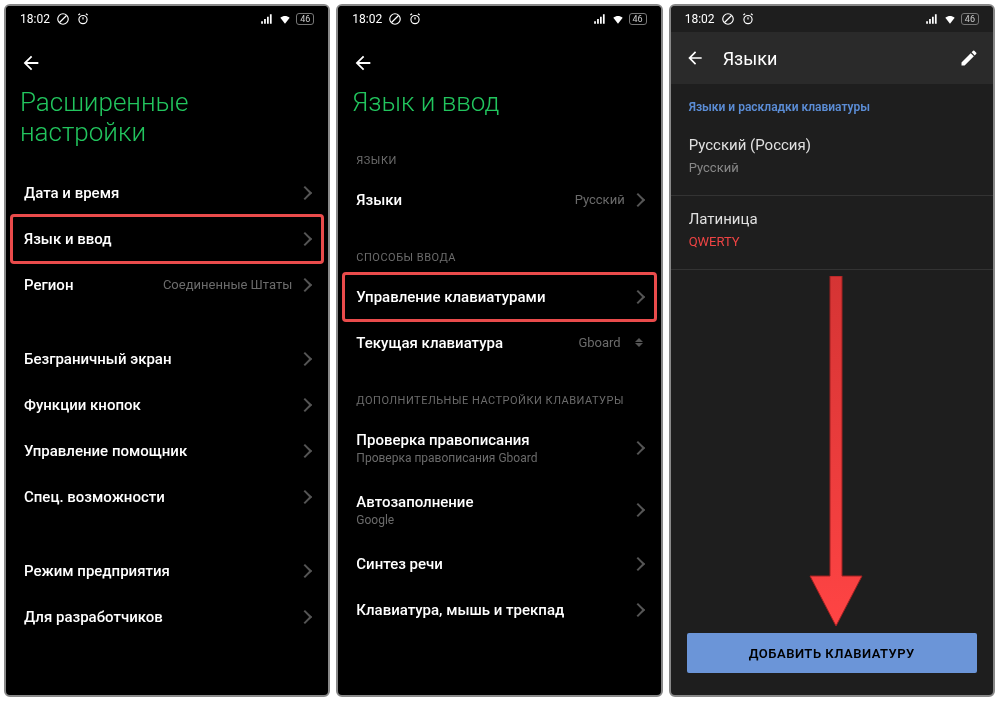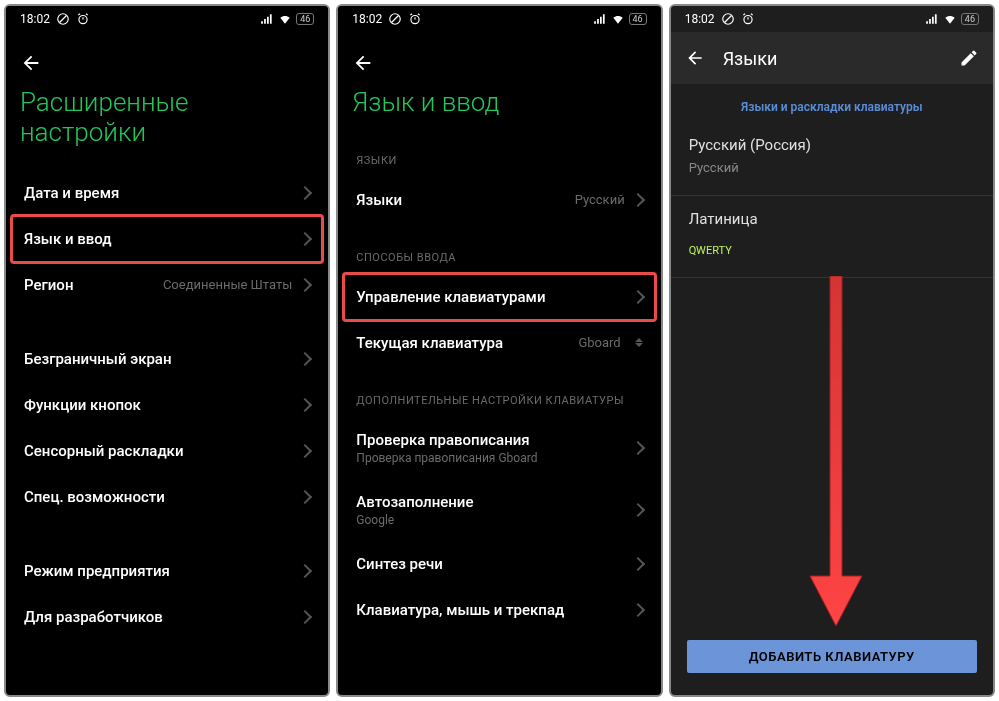--- a/index.html
+++ b/index.html
@@ -81,29 +81,28 @@
   
   .header3 {
     height: 52px; display: flex; align-items: center;
     padding: 0 14px; gap: 18px; background: #2a2a2a;
   }
   .header3-title { color: #fff; font-size: 18px; flex: 1; font-weight: 400; }
   .edit-icon { width: 20px; height: 20px; fill: #fff; }
   .section-label3 {
     color: #5b8dd6; font-size: 12px; font-weight: 600;
     padding: 16px 18px 12px;
-    text-align: center;
   }
   .lang-row {
     color: #e0e0e0; font-size: 14px; padding: 10px 18px;
   }
   .divider3 { height: 1px; background: #333; margin-top: 10px; }
   .add-button {
     position: absolute; bottom: 22px; left: 16px; right: 16px;
-    height: 33px; background: #6b95d8; color: #000;
+    height: 40px; background: #6b95d8; color: #000;
     display: flex; align-items: center; justify-content: center;
     font-size: 13px; font-weight: 600; letter-spacing: 0.5px;
     border-radius: 2px;
   }
   .arrow-down {
     position: absolute;
     width: 60px;
     pointer-events:none;
   }
   .arrow-down svg { width: 100%; height: 100%; }
@@ -176,21 +175,21 @@
     <div class="chevron"></div>
   </div>
   <div class="row">
     <div class="row-left">
         <div class="row-title">Функции кнопок</div>
       </div>
     <div class="chevron"></div>
   </div>
   <div class="row">
     <div class="row-left">
-        <div class="row-title">Сенсорный раскладки</div>
+        <div class="row-title">Управление помощник</div>
       </div>
     <div class="chevron"></div>
   </div>
   <div class="row">
     <div class="row-left">
         <div class="row-title">Спец. возможности</div>
       </div>
     <div class="chevron"></div>
   </div>
 
@@ -340,21 +339,21 @@
 
   <div class="section-label3">Языки и раскладки клавиатуры</div>
 
   <div class="lang-row">
     <div style="font-size:15px;">Русский (Россия)</div>
     <div style="color:#888; font-size:13px; margin-top:6px;">Русский</div>
   </div>
   <div class="divider3"></div>
   <div class="lang-row" style="padding-top:14px;">
     <div style="font-size:15px;">Латиница</div>
-    <div style="color:#bef264; font-size:11px; margin-top:16px;">QWERTY</div>
+    <div style="color:#ef4444; font-size:13px; margin-top:6px;">QWERTY</div>
   </div>
   <div class="divider3"></div>
 
   <div class="arrow-down" style="left:135px; top:270px; height:350px;">
     <svg viewBox="0 0 60 350" preserveAspectRatio="none">
       <defs>
         <linearGradient id="ag" x1="0" y1="0" x2="0" y2="1">
           <stop offset="0%" stop-color="#d53434"></stop>
           <stop offset="100%" stop-color="#ff4444"></stop>
         </linearGradient>

